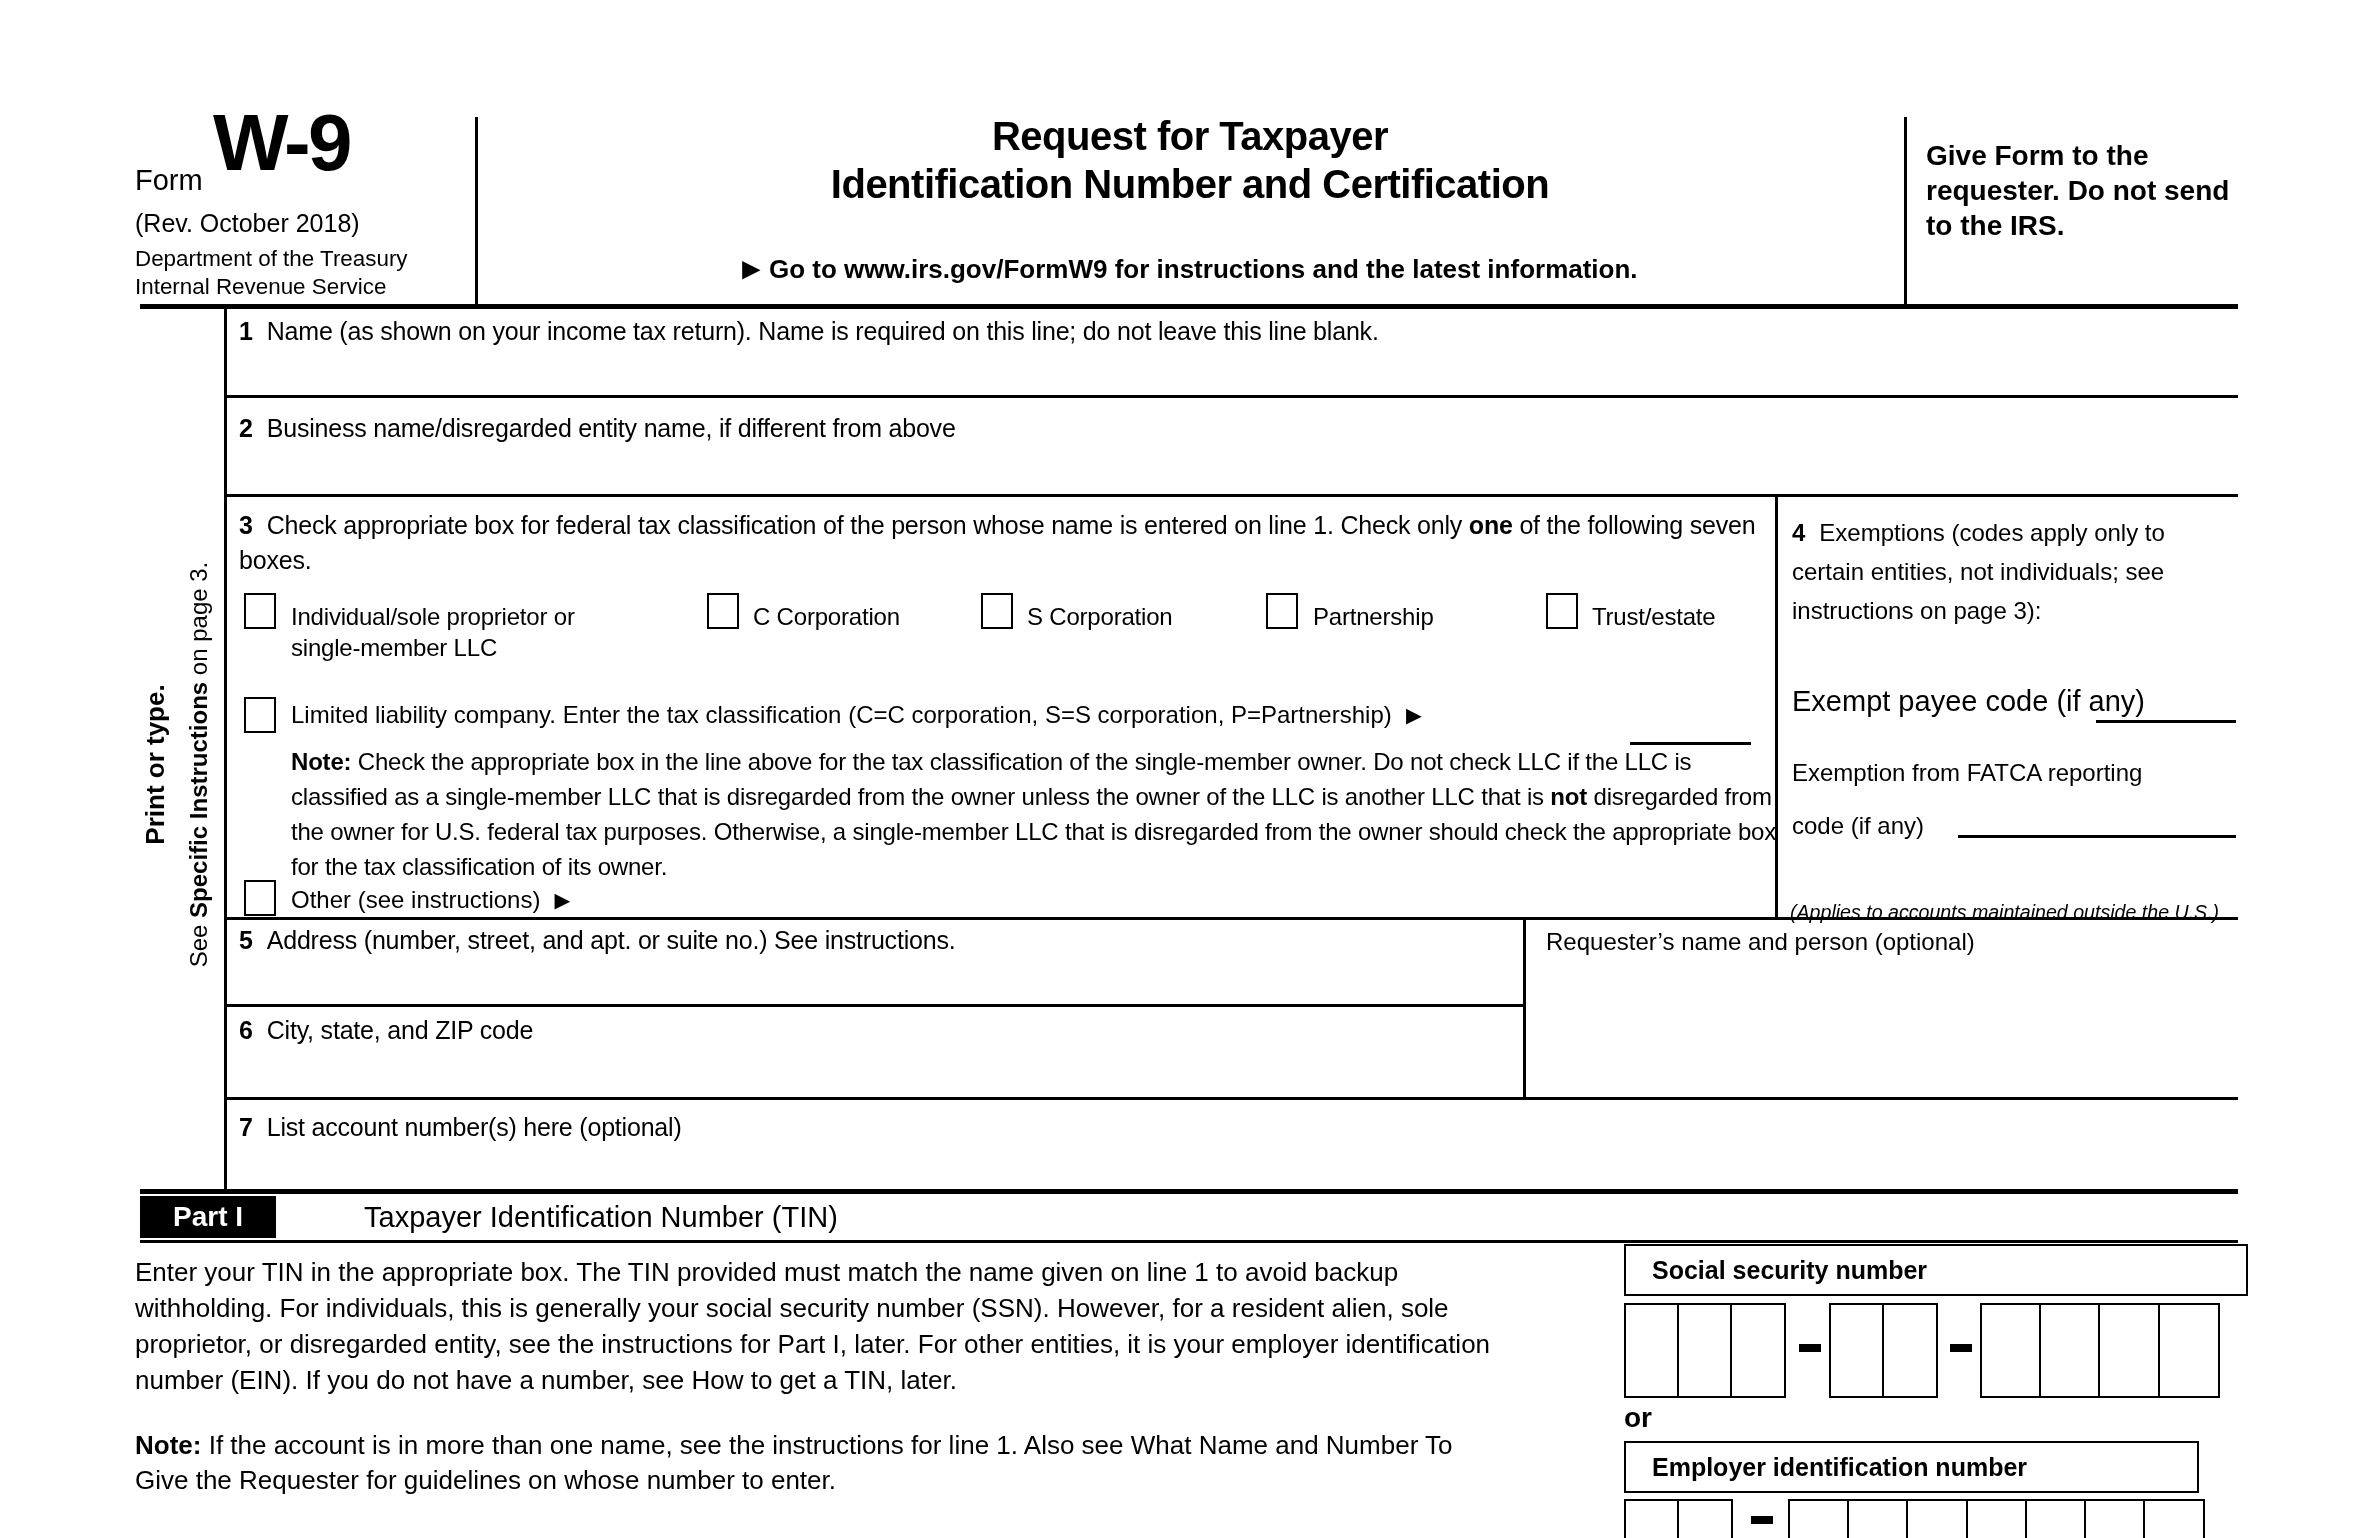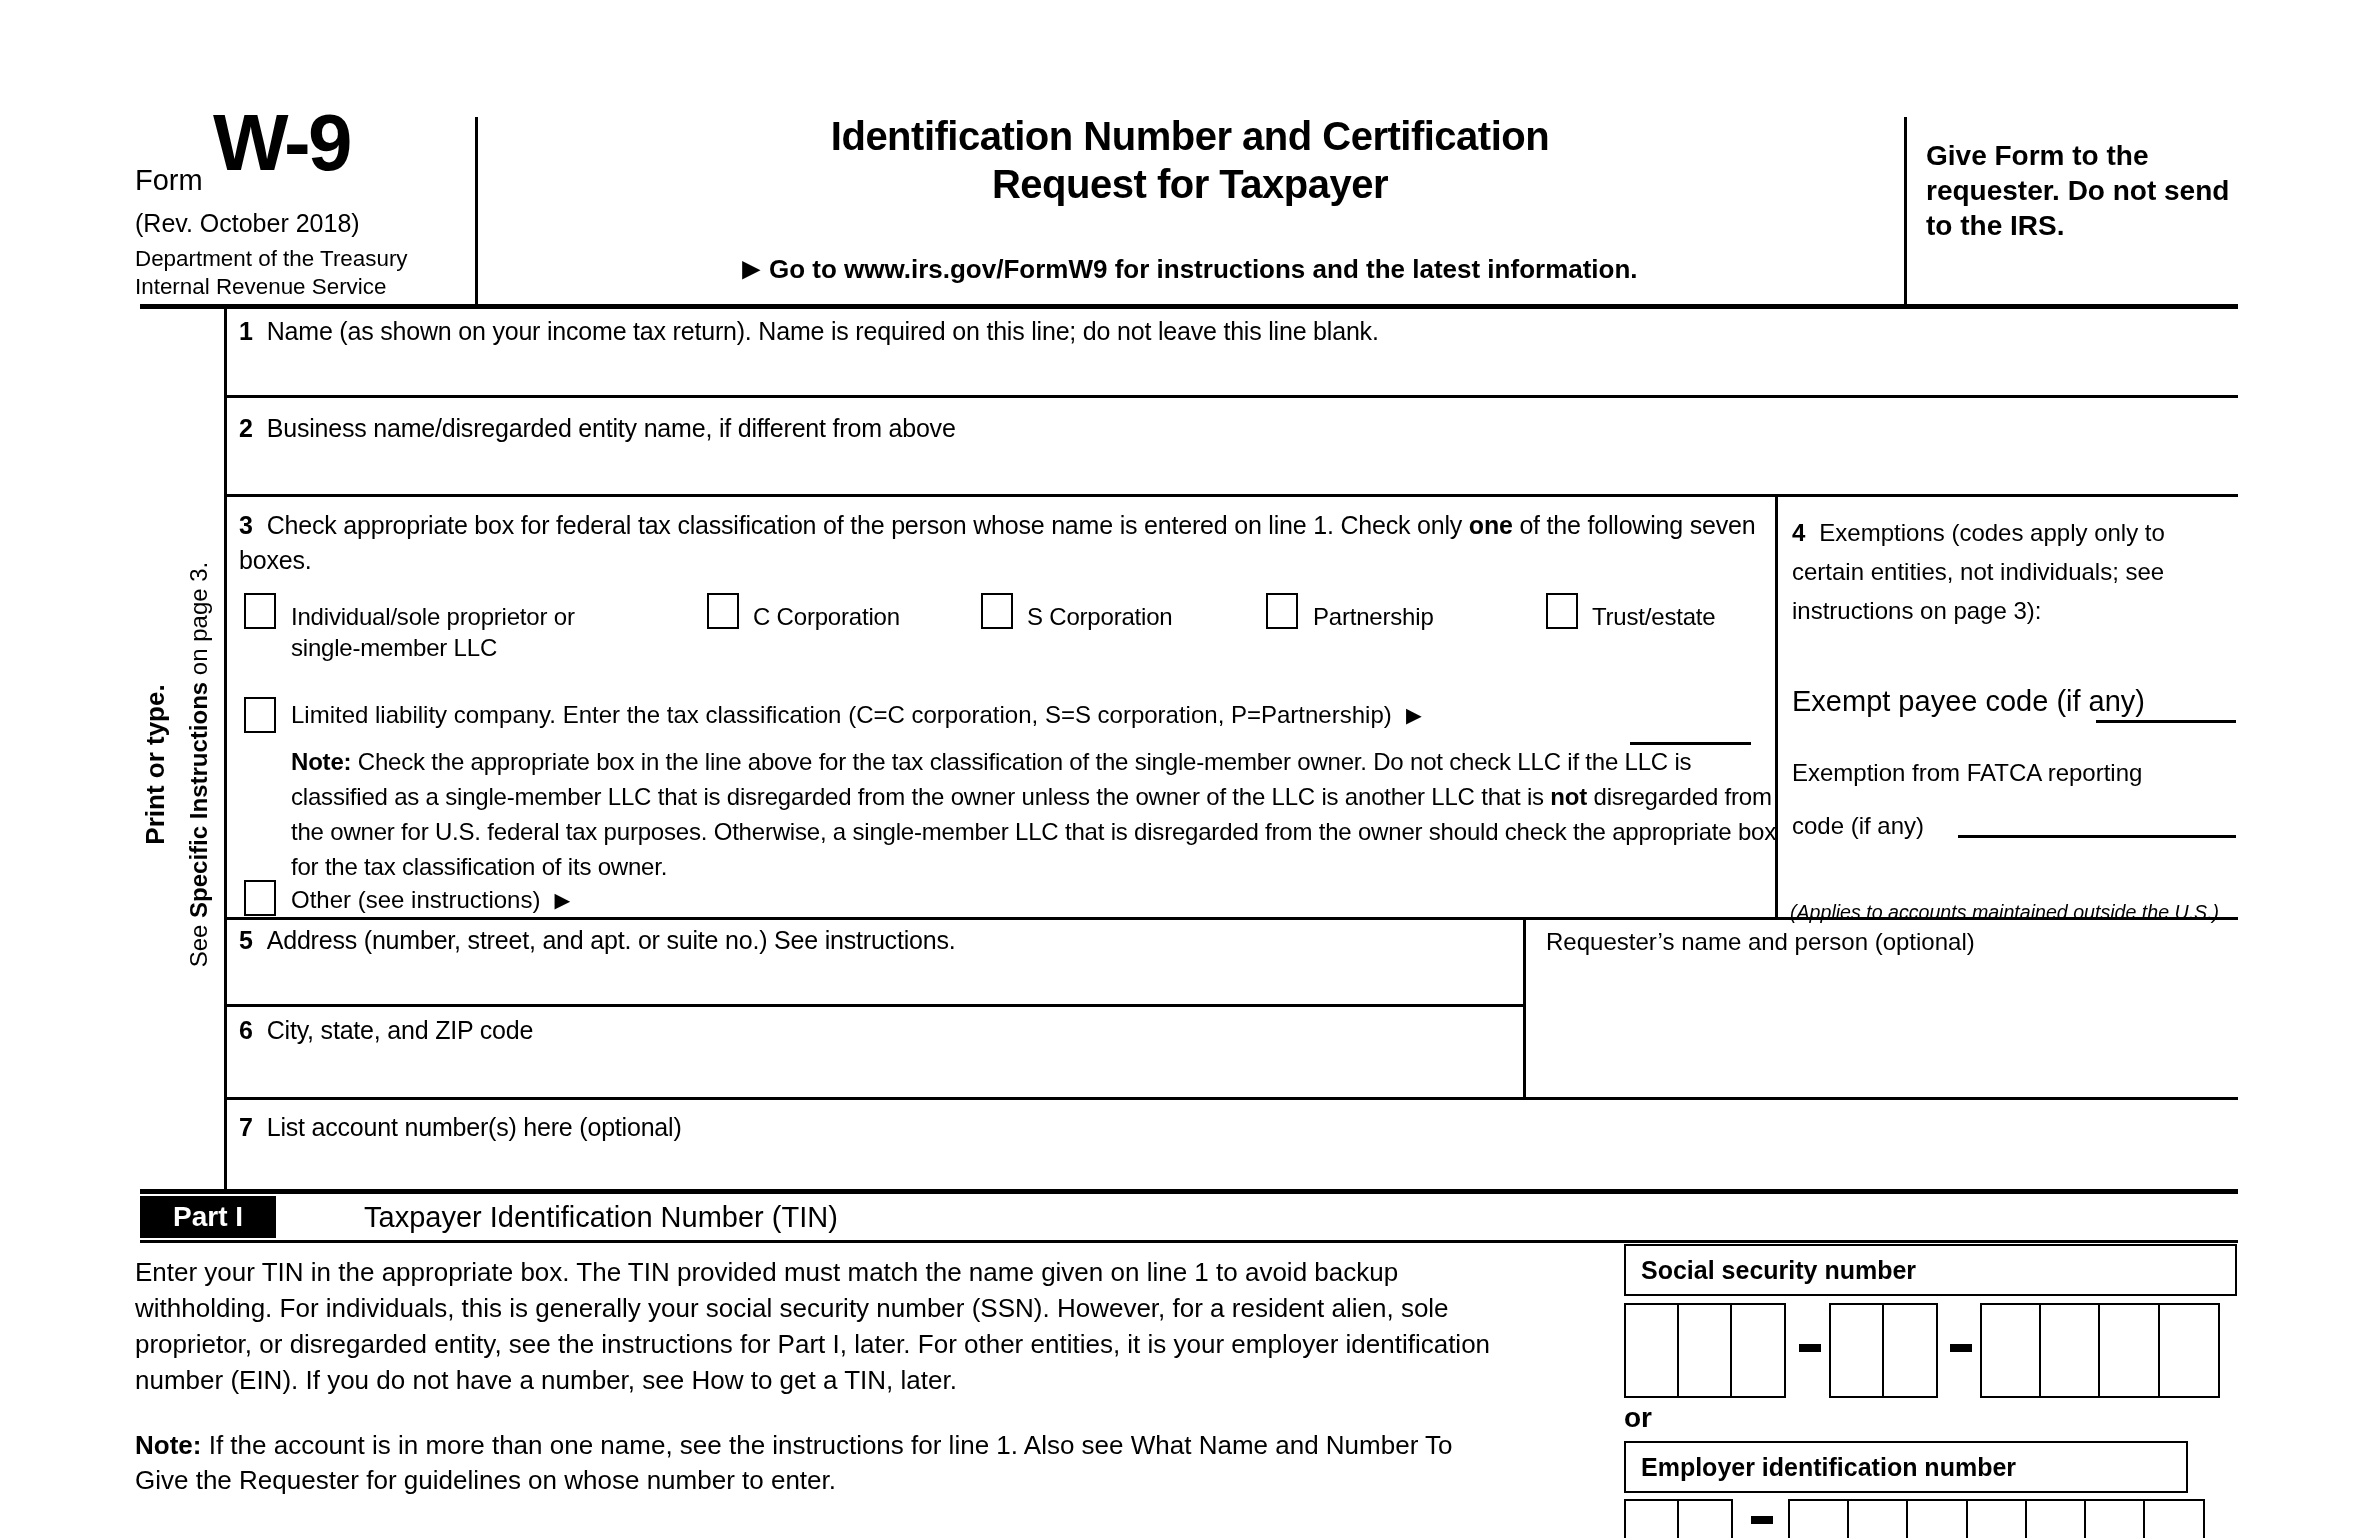--- a/index.html
+++ b/index.html
@@ -77,21 +77,21 @@
   
   .part-bar-box{left:140px;top:1196px;width:136px;height:42px;background:#000;color:#fff;
     display:flex;align-items:center;justify-content:center;font-size:28px;font-weight:bold}
   .part-heading{left:364px;top:1201px;font-size:29px;font-weight:normal}
   .rule-under-part{left:140px;top:1240px;width:2098px;height:2.8px}
   .p1para{left:135px;top:1254px;width:1375px;font-size:26px;line-height:36px}
   .p1note{left:135px;top:1428px;width:1375px;font-size:26px;line-height:35px}
 
   
   .tin-label-box{position:absolute;border:2.8px solid #000;display:flex;align-items:center;
-    font-size:25px;font-weight:bold;padding-left:15px;background:#fff}
+    font-size:25px;font-weight:bold;padding-left:26px;background:#fff}
   .ssn-label{left:1624px;top:1244px;width:594px;height:48px}
   .ein-label{left:1624px;top:1441px;width:545px;height:48px}
   .cells{position:absolute;display:flex}
   .cell{width:52px;height:91px;border:2.8px solid #000;background:#fff}
   .cell + .cell{margin-left:-2.8px}
   .cell-w{width:58px}
   .ssn-g1{left:1624px;top:1303px}
   .ssn-g2{left:1829px;top:1303px}
   .ssn-g3{left:1980px;top:1303px}
   .dash{position:absolute;width:22.4px;height:7.5px;background:#000}
@@ -108,22 +108,22 @@
 </head>
 <body>
 
 <div class="abs form-word">Form</div>
 <div class="abs form-number">W-9</div>
 <div class="abs form-rev">(Rev. October 2018)</div>
 <div class="abs form-dept">Department of the Treasury</div>
 <div class="abs form-irs">Internal Revenue Service</div>
 
 <div class="abs title">
+  <span style="display:block">Request for Taxpayer</span>
   <span style="display:block">Identification Number and Certification</span>
-  <span style="display:block">Request for Taxpayer</span>
 </div>
 <div class="abs goto">
   <span class="arrow">▶</span><span>Go to </span><span class="b i">www.irs.gov/FormW9</span><span> for instructions and the latest information.</span>
 </div>
 <div class="abs give">Give Form to the requester. Do not send to the IRS.</div>
 
 <div class="ln vline-h1"></div>
 <div class="ln vline-h2"></div>
 <div class="ln hrule-1"></div>
 

